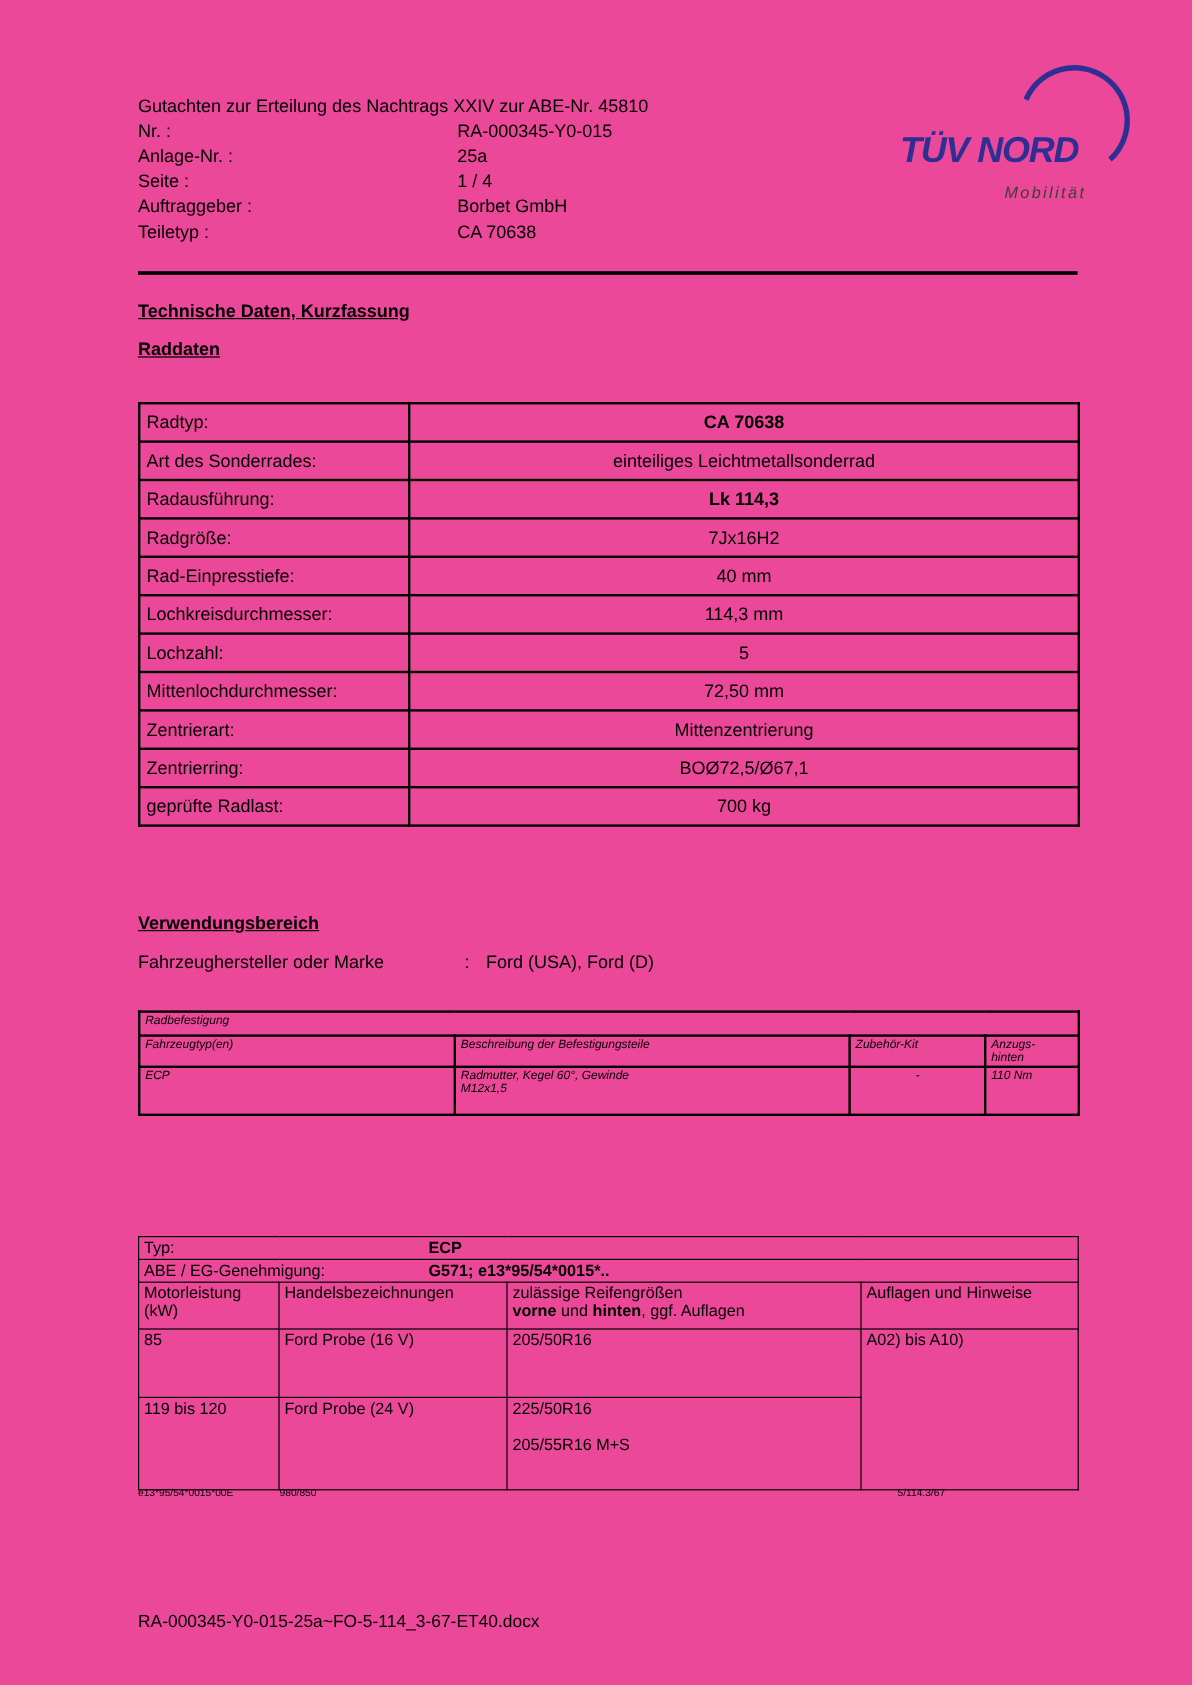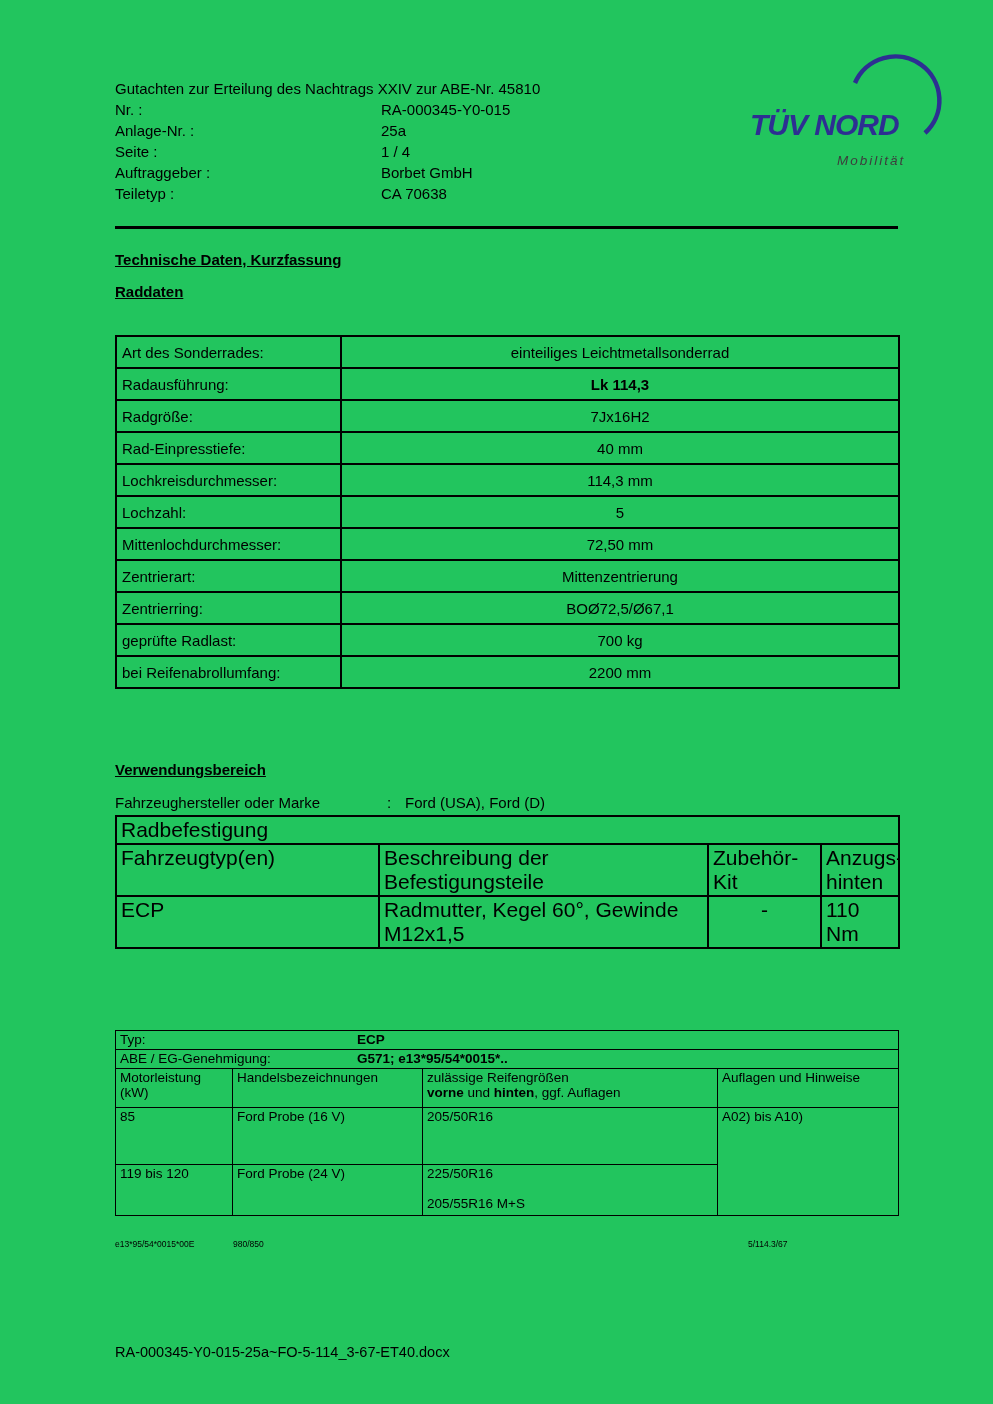--- a/index.html
+++ b/index.html
@@ -1,18 +1,18 @@
 <!DOCTYPE html>
 <html><head>
 <meta charset="utf-8">
 <style>
   * { margin:0; padding:0; box-sizing:border-box; }
   body { background:#888; font-family:"Liberation Sans", sans-serif; color:#000; }
   .page {
-    position:relative; width:993px; height:1404px; background:#22c55e;
+    position:relative; width:993px; height:1404px; background:#ec4899;
     margin:0 auto; overflow:hidden;
   }
 
   
   .header-block { position:absolute; left:115px; top:78px; width:620px; font-size:15px; line-height:21px; }
   .header-title { white-space:nowrap; }
   .field-row { display:flex;gap:36px; }
   .field-label { width:230px; flex:0 0 230px; }
   .field-value { flex:1; }
 
@@ -38,36 +38,36 @@
   .preline { white-space:pre-line; }
   .bold { font-weight:bold; }
 
   
   .raddaten { position:absolute; left:115px; top:335px; width:783px; font-size:15px; }
   .raddaten td { border:2px solid #000; height:32px; }
   .raddaten td.lbl { padding-left:5px; }
   .raddaten td.val { text-align:center; }
 
   
-  .befest { position:absolute; left:115px; top:815px; width:783px; font-size:21px; }
+  .befest { position:absolute; left:115px; top:842px; width:783px; font-size:10px;font-style:italic; }
   .befest td { border:2px solid #000; vertical-align:top; padding:1px 4px; }
   .befest .title-row td { height:20px; }
   .befest .hdr td { height:24px; }
   .befest .data td { height:40px; }
   .befest td.center { text-align:center; }
 
   
   .typtab { position:absolute; left:115px; top:1030px; width:783px; font-size:13.5px; }
   .typtab td { border:1px solid #000; vertical-align:top; padding:1px 4px; }
   .typtab .tabline { display:flex; }
   .typtab .tabline .tl-label { width:237px; flex:0 0 237px; }
   .typtab .kv td { height:19px; }
   .typtab .hdr td { height:39px; }
   .typtab .r1 td { height:57px; }
-  .typtab .r2 td { height:51px; }
+  .typtab .r2 td { height:77px; }
 
   
   .footnotes { position:absolute; left:115px; top:1239px; width:783px; height:12px; font-size:8.5px; }
   .footnotes span { position:absolute; top:0; white-space:nowrap; }
   .fn-1 { left:0; }
   .fn-2 { left:118px; }
   .fn-3 { left:602px;padding-left:31px; }
 
   
   .footer { position:absolute; left:115px; top:1344px; font-size:14.5px; white-space:nowrap; }
@@ -113,20 +113,24 @@
 
   <div class="heading h-tech">Technische Daten, Kurzfassung</div>
   <div class="heading h-rad">Raddaten</div>
 
   <table class="raddaten">
     <colgroup>
         <col style="width:225px">
         <col style="width:558px">
       </colgroup>
     <tbody>
+        <tr>
+      <td class="lbl">Radtyp:</td>
+      <td class="val bold">CA 70638</td>
+    </tr>
     <tr>
       <td class="lbl">Art des Sonderrades:</td>
       <td class="val">einteiliges Leichtmetallsonderrad</td>
     </tr>
     <tr>
       <td class="lbl">Radausführung:</td>
       <td class="val bold">Lk 114,3</td>
     </tr>
     <tr>
       <td class="lbl">Radgröße:</td>
@@ -152,24 +156,20 @@
       <td class="lbl">Zentrierart:</td>
       <td class="val">Mittenzentrierung</td>
     </tr>
     <tr>
       <td class="lbl">Zentrierring:</td>
       <td class="val">BOØ72,5/Ø67,1</td>
     </tr>
     <tr>
       <td class="lbl">geprüfte Radlast:</td>
       <td class="val">700 kg</td>
-    </tr>
-    <tr>
-      <td class="lbl">bei Reifenabrollumfang:</td>
-      <td class="val">2200 mm</td>
     </tr>
   </tbody>
     </table>
 
   <div class="heading h-verw">Verwendungsbereich</div>
   <div class="hersteller-line">
     <span class="hersteller-label">Fahrzeughersteller oder Marke</span>
     <span class="hersteller-colon">:</span>
     <span>Ford (USA), Ford (D)</span>
   </div>

